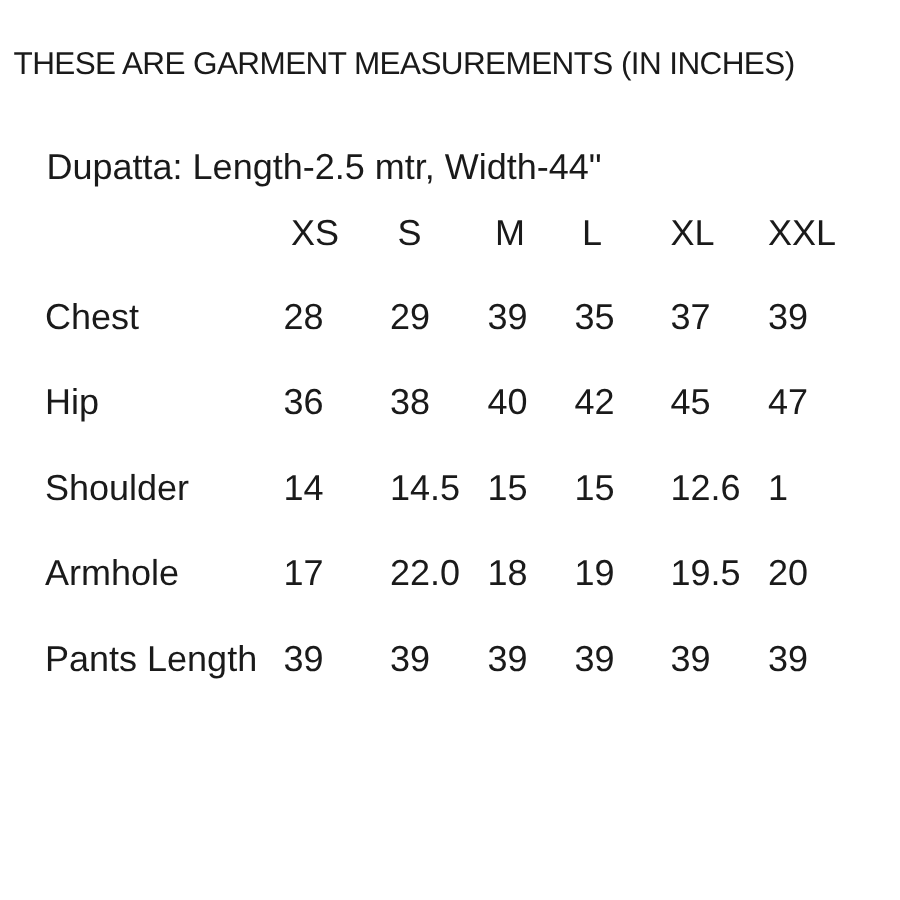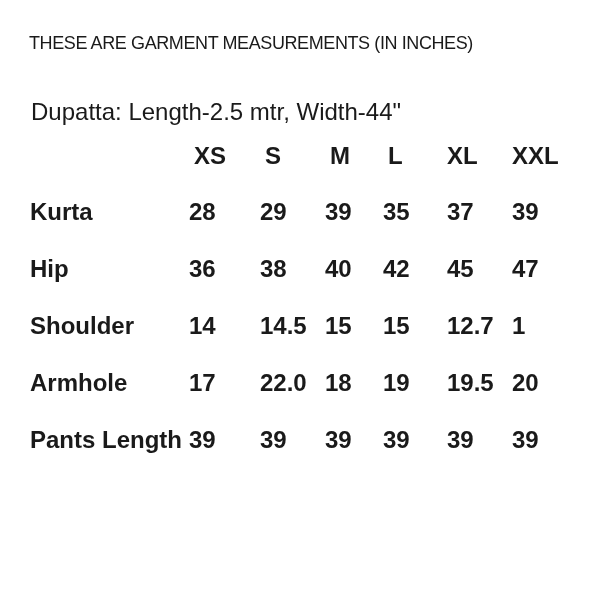--- a/index.html
+++ b/index.html
@@ -7,44 +7,43 @@
     width: 600px; height: 600px;
     background: #ffffff;
     color: #1a1a1a;
     font-family: "Liberation Sans", sans-serif;
     position: relative;
     overflow: hidden;
   }
   .title {
     position: absolute;
     left: 9px; top: 29px;
-    font-size: 18px;
+    font-size: 21px;
     line-height: 28px;
     letter-spacing: -0.4px;
     white-space: nowrap;
-    margin-left: 20px;
   }
   .subtitle {
     position: absolute;
     left: 31px; top: 98px;
     font-size: 24px;
     line-height: 28px;
     white-space: nowrap;
   }
   table.size-table {
     position: absolute;
     left: 30px; top: 142px;
     width: 540px;
     border-collapse: collapse;
     table-layout: fixed;
     font-size: 24px;
   }
   table.size-table th,
   table.size-table td {
-    font-weight: 700;
+    font-weight: 400;
     text-align: left;
     vertical-align: top;
     padding: 0;
     line-height: 28px;
     height: 57px;
     white-space: nowrap;
     overflow: visible;
   }
   table.size-table thead th { height: 56px; }
   
@@ -75,21 +74,21 @@
         <th class="hpad">XS</th>
         <th class="hpad">S</th>
         <th class="hpad">M</th>
         <th class="hpad">L</th>
         <th>XL</th>
         <th>XXL</th>
       </tr>
     </thead>
     <tbody>
       <tr>
-        <td>Kurta</td>
+        <td>Chest</td>
         <td>28</td>
         <td>29</td>
         <td>39</td>
         <td>35</td>
         <td>37</td>
         <td>39</td>
       </tr>
       <tr>
         <td>Hip</td>
         <td>36</td>
@@ -98,21 +97,21 @@
         <td>42</td>
         <td>45</td>
         <td>47</td>
       </tr>
       <tr>
         <td>Shoulder</td>
         <td>14</td>
         <td>14.5</td>
         <td>15</td>
         <td>15</td>
-        <td>12.7</td>
+        <td>12.6</td>
         <td>1</td>
       </tr>
       <tr>
         <td>Armhole</td>
         <td>17</td>
         <td>22.0</td>
         <td>18</td>
         <td>19</td>
         <td>19.5</td>
         <td>20</td>

